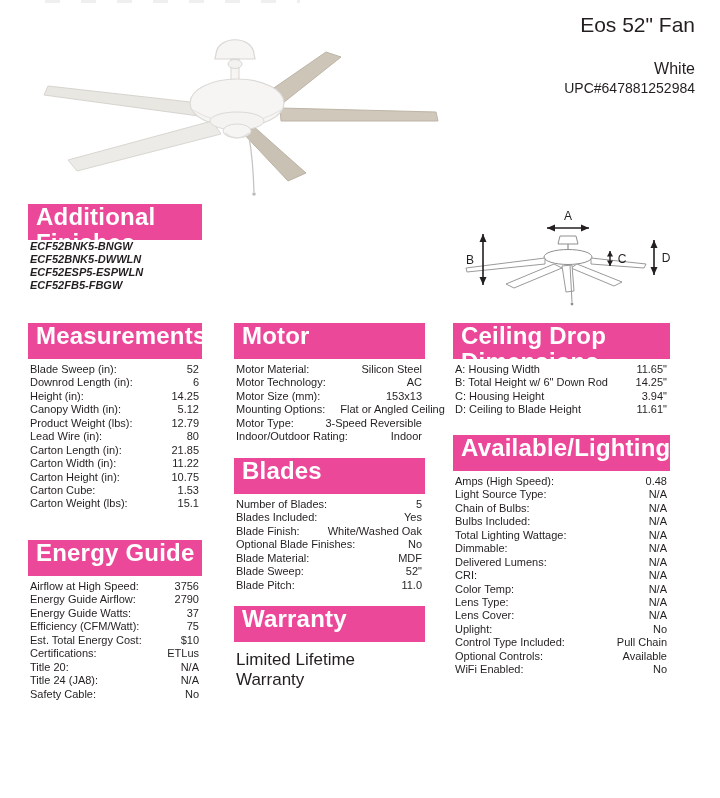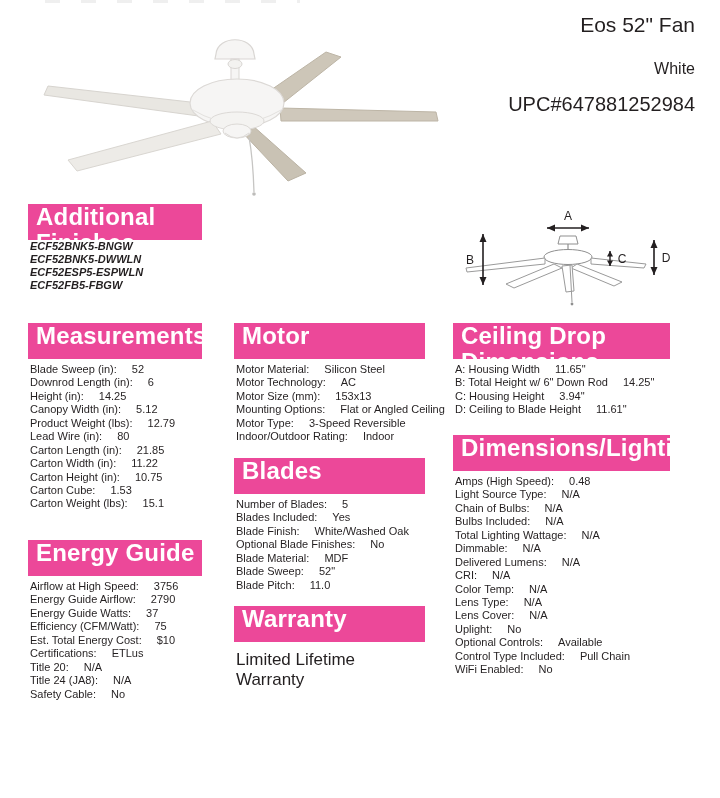--- a/index.html
+++ b/index.html
@@ -4,30 +4,30 @@
 <style>
   html,body{margin:0;padding:0;background:#ffffff;}
   #page{
     position:relative;width:720px;height:798px;background:#ffffff;overflow:hidden;
     font-family:"Liberation Sans","DejaVu Sans",sans-serif;color:#231f20;
   }
   
   .prod-header{position:absolute;top:12px;right:25px;text-align:right;line-height:1.25;}
   .prod-name{font-size:21px;}
   .prod-finish{font-size:16px;margin-top:21px;}
-  .prod-upc{font-size:20px;margin-top:13px;}
+  .prod-upc{font-size:14px;margin-top:1px;}
   
   .crop-artifact{position:absolute;left:45px;top:0;width:255px;height:3px;opacity:.55;
     background:repeating-linear-gradient(90deg,#e2e2e2 0 15px,transparent 15px 36px);}
   
   .section{position:absolute;}
   .bar{background:#ec4899;color:#ffffff;font-weight:bold;font-size:24px;height:36px;
     line-height:26px;padding-left:8px;letter-spacing:.2px;}
   .rows{padding-top:4px;}
-  .spec-row{display:flex;justify-content:flex-start;align-items:baseline;
+  .spec-row{display:flex;justify-content:space-between;align-items:baseline;
     font-size:11px;height:13.45px;line-height:13.45px;padding:0 3px 0 2px;white-space:nowrap;}
   .spec-label{text-align:left;}
   .spec-value{text-align:right;padding-left:15px;}
   .finish-list{font-style:italic;}
   .finish-item{font-weight:bold;font-size:11px;line-height:12.9px;padding-left:2px;white-space:nowrap;}
   .warranty-text{font-size:17px;padding:8px 0 0 2px;}
   
   #sec-finishes{left:28px;top:204px;width:174px;}
   #sec-measurements{left:28px;top:323px;width:174px;}
   #sec-energy{left:28px;top:540px;width:174px;}
@@ -299,21 +299,21 @@
           <span class="spec-value">3.94"</span>
         </div>
         <div class="spec-row">
           <span class="spec-label">D: Ceiling to Blade Height</span>
           <span class="spec-value">11.61"</span>
         </div>
       </div>
   </div>
 
   <div class="section" id="sec-electrical">
-    <div class="bar">Dimensions/Lighting</div>
+    <div class="bar">Available/Lighting</div>
     <div class="rows">
         <div class="spec-row">
           <span class="spec-label">Amps (High Speed):</span>
           <span class="spec-value">0.48</span>
         </div>
         <div class="spec-row">
           <span class="spec-label">Light Source Type:</span>
           <span class="spec-value">N/A</span>
         </div>
         <div class="spec-row">
@@ -350,27 +350,27 @@
         </div>
         <div class="spec-row">
           <span class="spec-label">Lens Cover:</span>
           <span class="spec-value">N/A</span>
         </div>
         <div class="spec-row">
           <span class="spec-label">Uplight:</span>
           <span class="spec-value">No</span>
         </div>
         <div class="spec-row">
+          <span class="spec-label">Control Type Included:</span>
+          <span class="spec-value">Pull Chain</span>
+        </div>
+        <div class="spec-row">
           <span class="spec-label">Optional Controls:</span>
           <span class="spec-value">Available</span>
         </div>
         <div class="spec-row">
-          <span class="spec-label">Control Type Included:</span>
-          <span class="spec-value">Pull Chain</span>
-        </div>
-        <div class="spec-row">
           <span class="spec-label">WiFi Enabled:</span>
           <span class="spec-value">No</span>
         </div>
       </div>
   </div>
 
 </div>
 
 </body></html>

